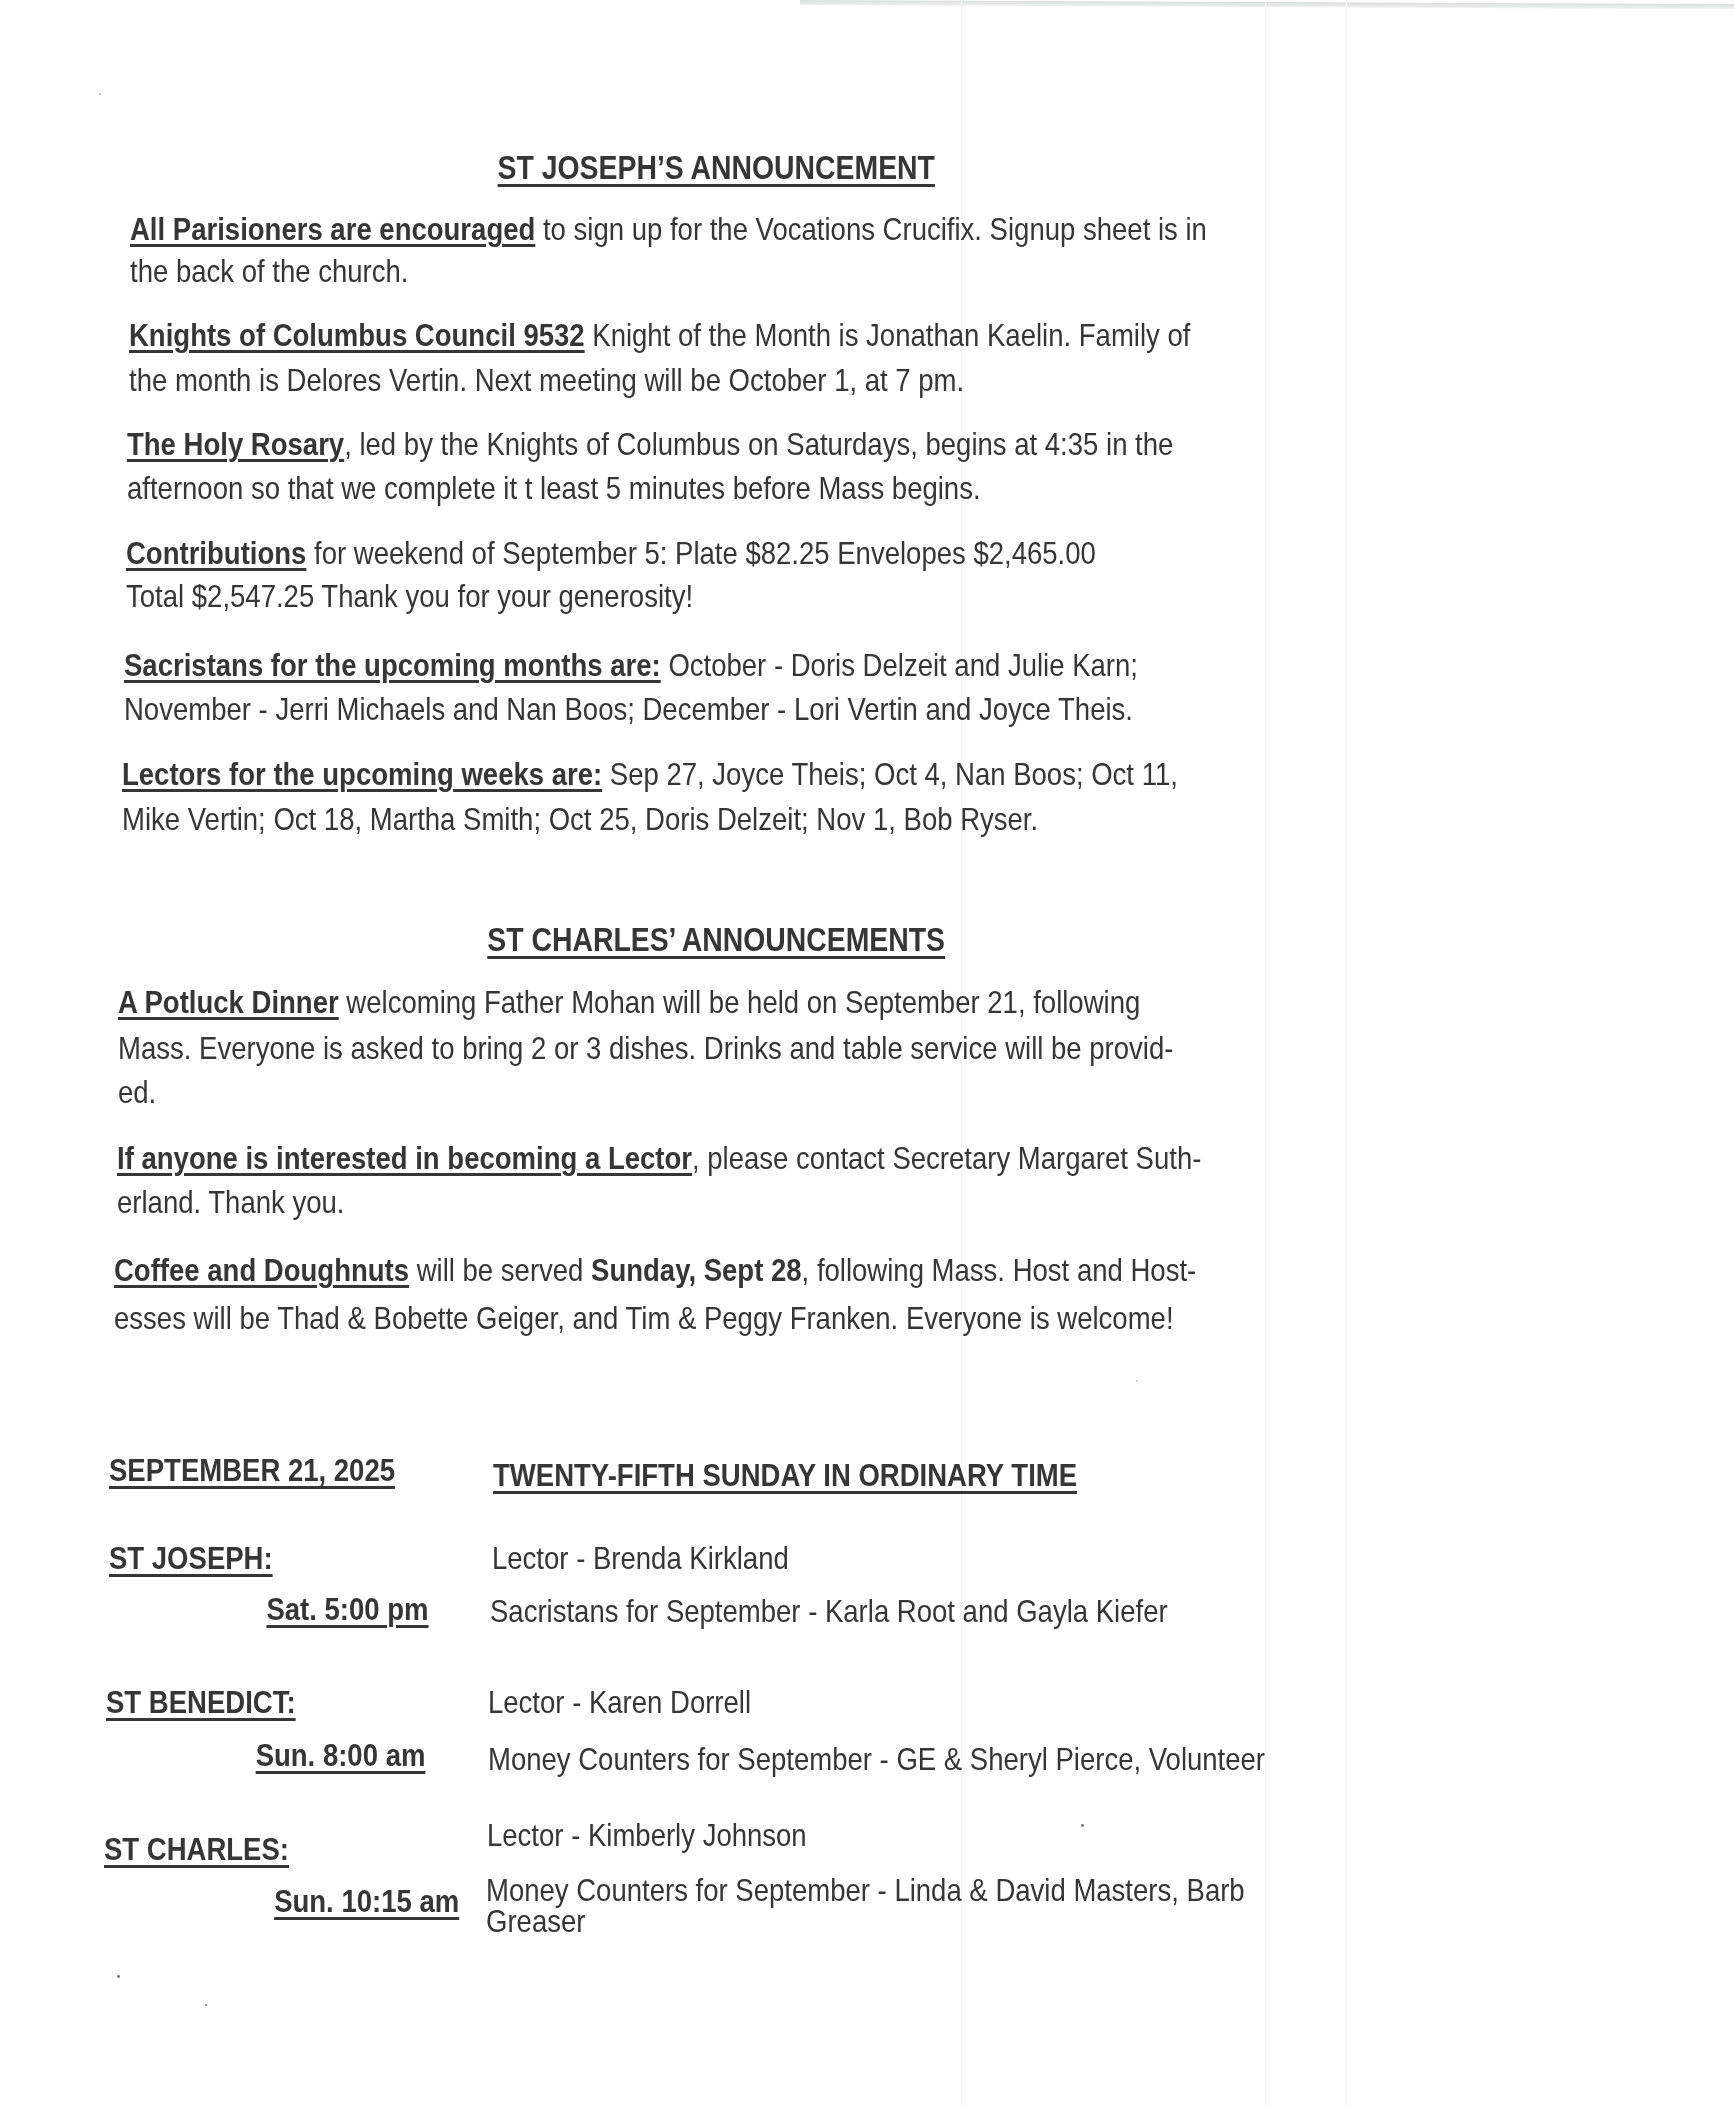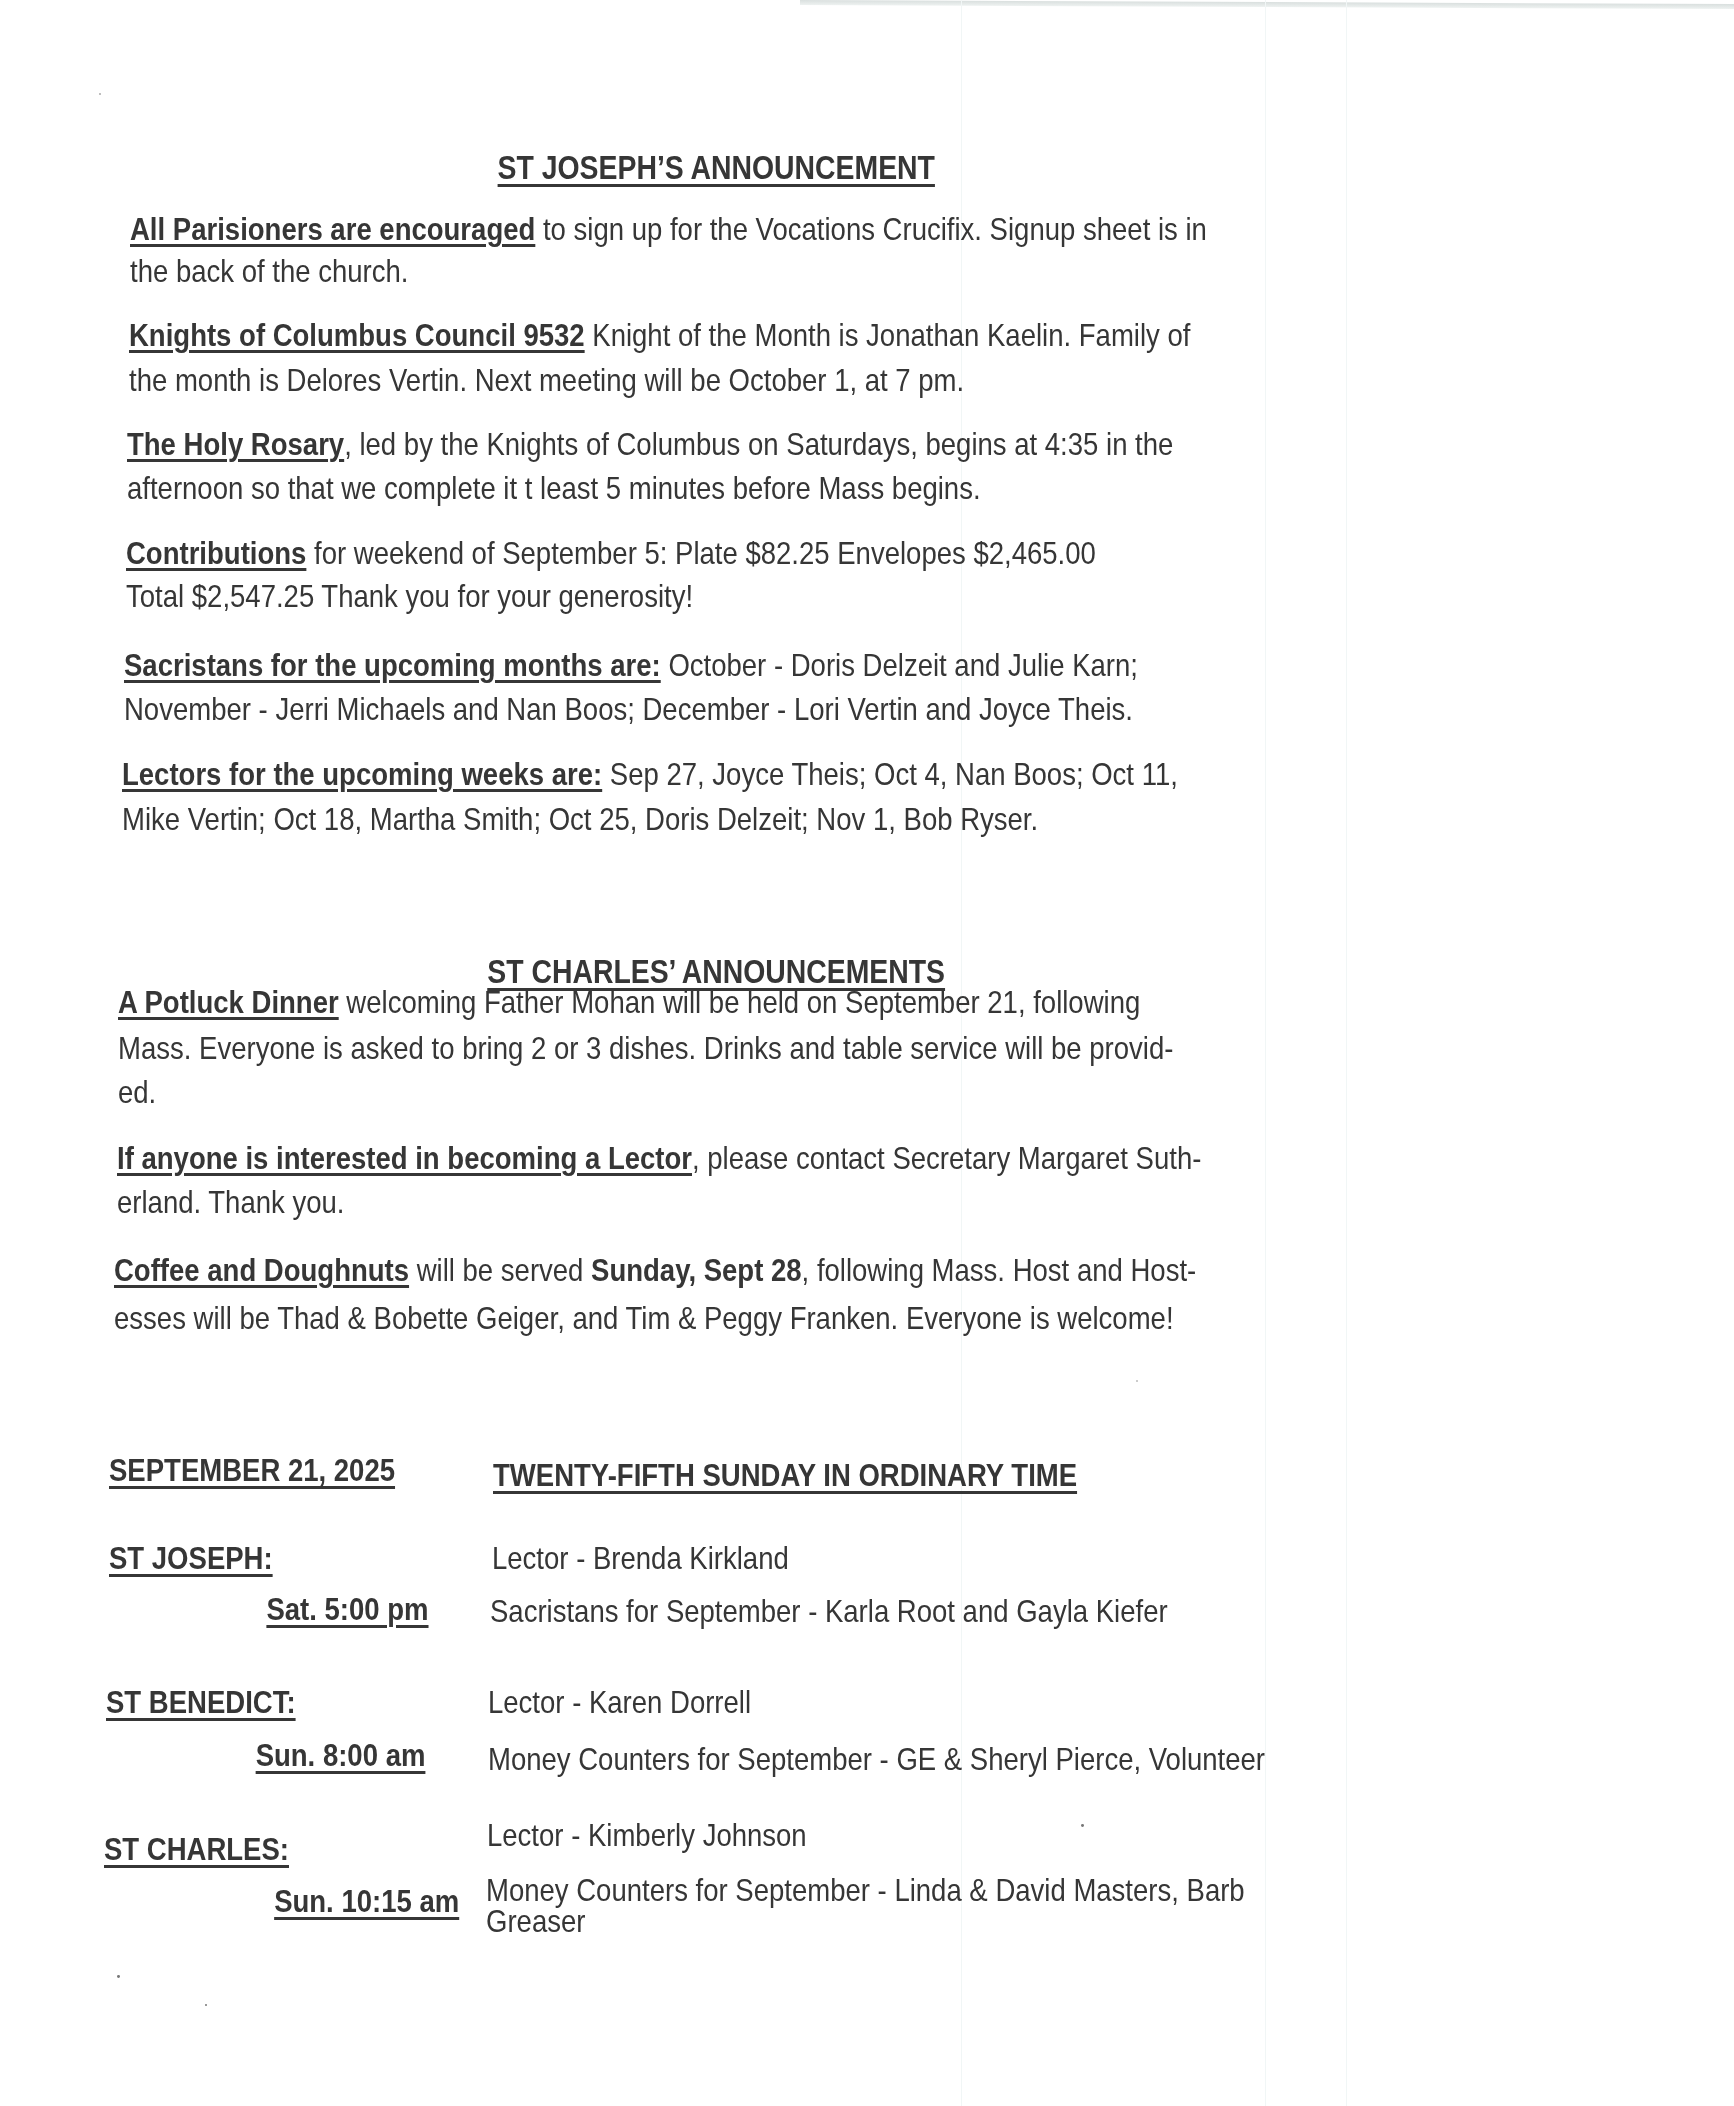--- a/index.html
+++ b/index.html
@@ -82,21 +82,21 @@
 <div class="para">
   <div class="line" style="left:124px;top:646px"><span class="ul">Sacristans for the upcoming months are:</span><span>  October - Doris Delzeit and Julie Karn;</span></div>
   <div class="line" style="left:124px;top:690px">November - Jerri Michaels and Nan Boos; December - Lori Vertin and Joyce Theis.</div>
 </div>
 
 <div class="para">
   <div class="line" style="left:122px;top:755px"><span class="ul">Lectors for the upcoming weeks are:</span><span>  Sep 27, Joyce Theis; Oct 4, Nan Boos; Oct 11,</span></div>
   <div class="line" style="left:122px;top:800px">Mike Vertin; Oct 18, Martha Smith; Oct 25, Doris Delzeit; Nov 1, Bob Ryser.</div>
 </div>
 
-<div class="heading" style="top:952px">
+<div class="heading" style="top:920px">
   <span>ST CHARLES’ ANNOUNCEMENTS</span>
 </div>
 
 <div class="para">
   <div class="line" style="left:118px;top:983px"><span class="ul">A Potluck Dinner</span><span> welcoming Father Mohan will be held on September 21, following</span></div>
   <div class="line" style="left:118px;top:1029px">Mass. Everyone is asked to bring 2 or 3 dishes. Drinks and table service will be provid-</div>
   <div class="line" style="left:118px;top:1073px">ed.</div>
 </div>
 
 <div class="para">

